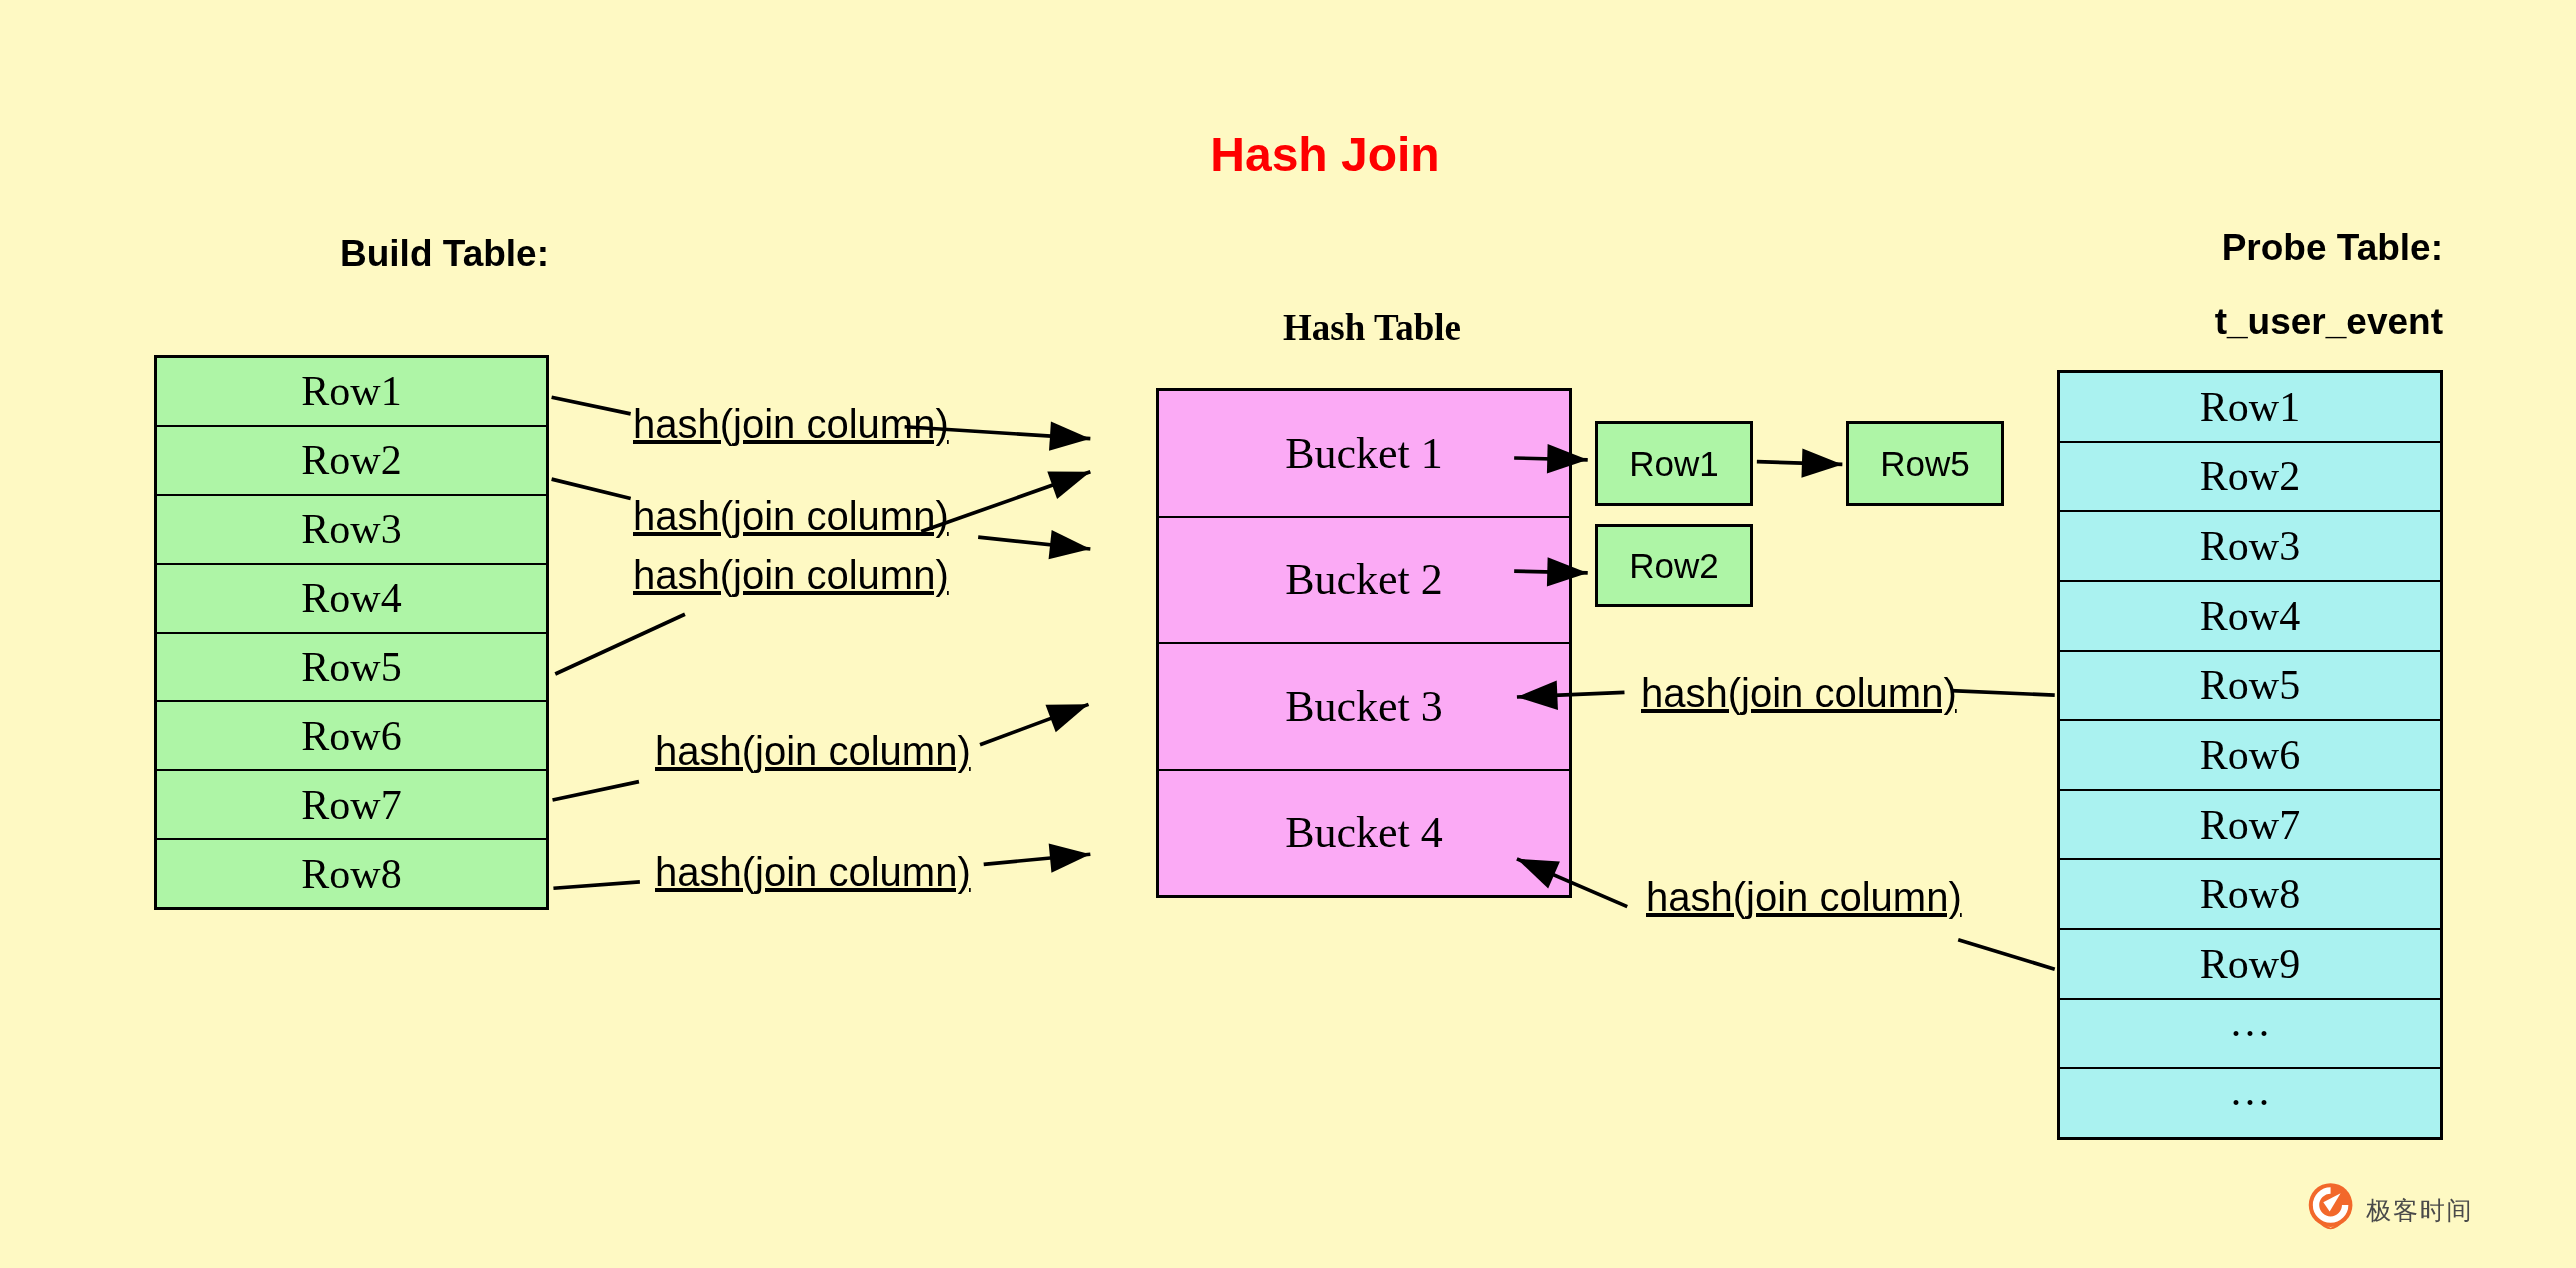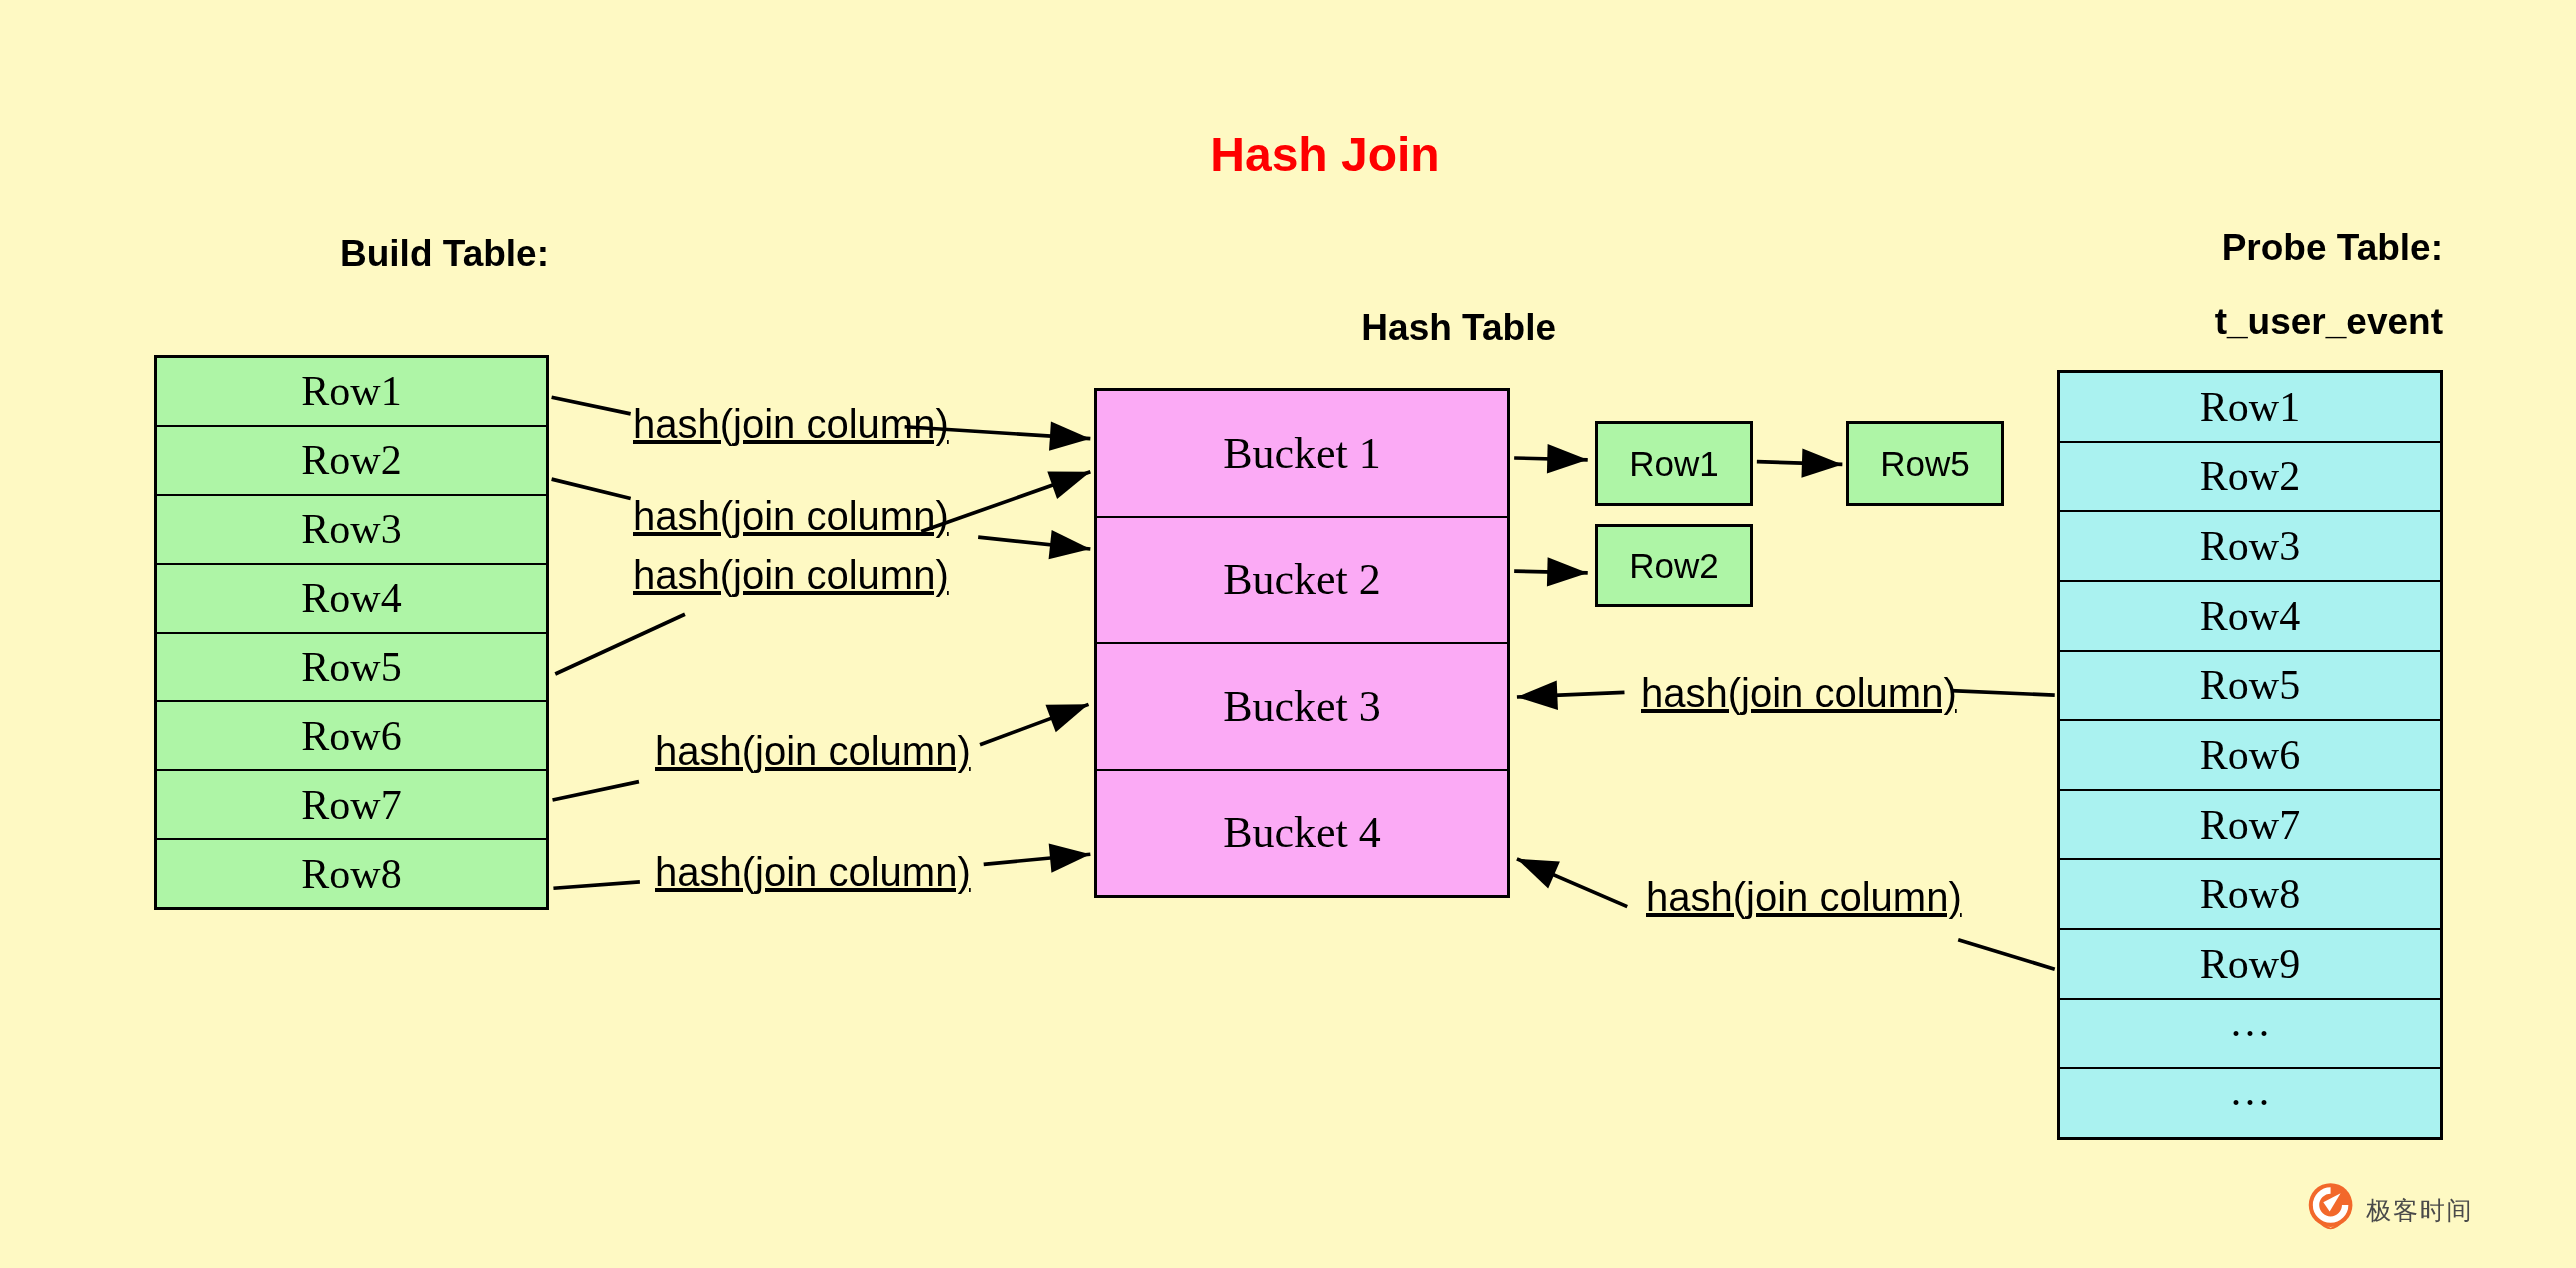--- a/index.html
+++ b/index.html
@@ -5,30 +5,30 @@
   html,body{margin:0;padding:0;background:#ffffff;}
   .canvas{position:relative;width:2576px;height:1269px;background:#fef9c3;
           font-family:"Liberation Sans",sans-serif;overflow:hidden;}
 
   .title{position:absolute;left:1049px;top:127px;width:552px;text-align:center;
          font-size:48px;font-weight:bold;color:#fe0000;}
 
   .hdr{position:absolute;text-align:right;font-weight:bold;font-size:37px;
        line-height:74px;color:#000;}
   .hdr-build{left:154px;top:217px;width:395px;}
-  .hdr-hash {left:1140px;top:291px;width:416px;}
+  .hdr-hash {left:1045px;top:291px;width:416px;font-family:Liberation Serif, serif;}
   .hdr-probe{left:2057px;top:211px;width:386px;}
 
   .dtable{position:absolute;display:flex;flex-direction:column;border:3.7px solid #000;box-sizing:border-box;}
   .dtable .drow{flex:1;display:flex;align-items:center;justify-content:center;
         border-top:2.8px solid #000;font-family:"Liberation Serif",serif;font-size:42px;color:#000;}
   .dtable .drow:first-child{border-top:none;}
   .t-build{left:154px;top:355px;width:395px;height:555px;}
   .t-build .drow{background:#aef5a6;}
-  .t-hash{left:1094px;top:388px;width:416px;height:510px;}
+  .t-hash{left:1156px;top:388px;width:416px;height:510px;}
   .t-hash .drow{background:#fbaaf5;font-size:44px;}
   .t-probe{left:2057px;top:370px;width:386px;height:770px;}
   .t-probe .drow{background:#aaf2f0;}
 
   .chainbox{position:absolute;border:3.7px solid #000;box-sizing:border-box;background:#aef5a6;
             display:flex;align-items:center;justify-content:center;font-size:35px;color:#000;}
   .cb-row1{left:1595px;top:421px;width:158px;height:85px;}
   .cb-row5{left:1846px;top:421px;width:158px;height:85px;}
   .cb-row2{left:1595px;top:524px;width:158px;height:83px;}
 

